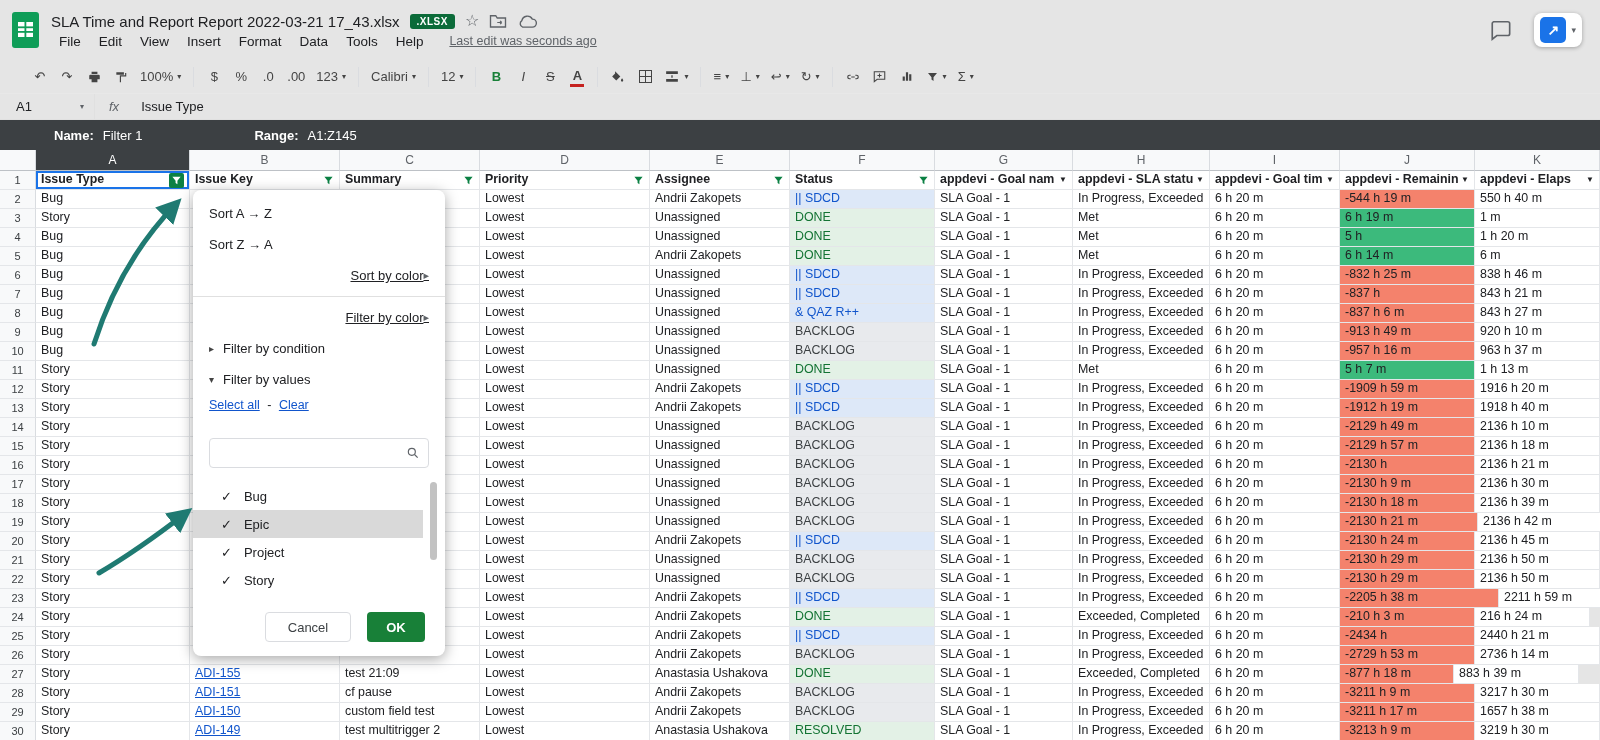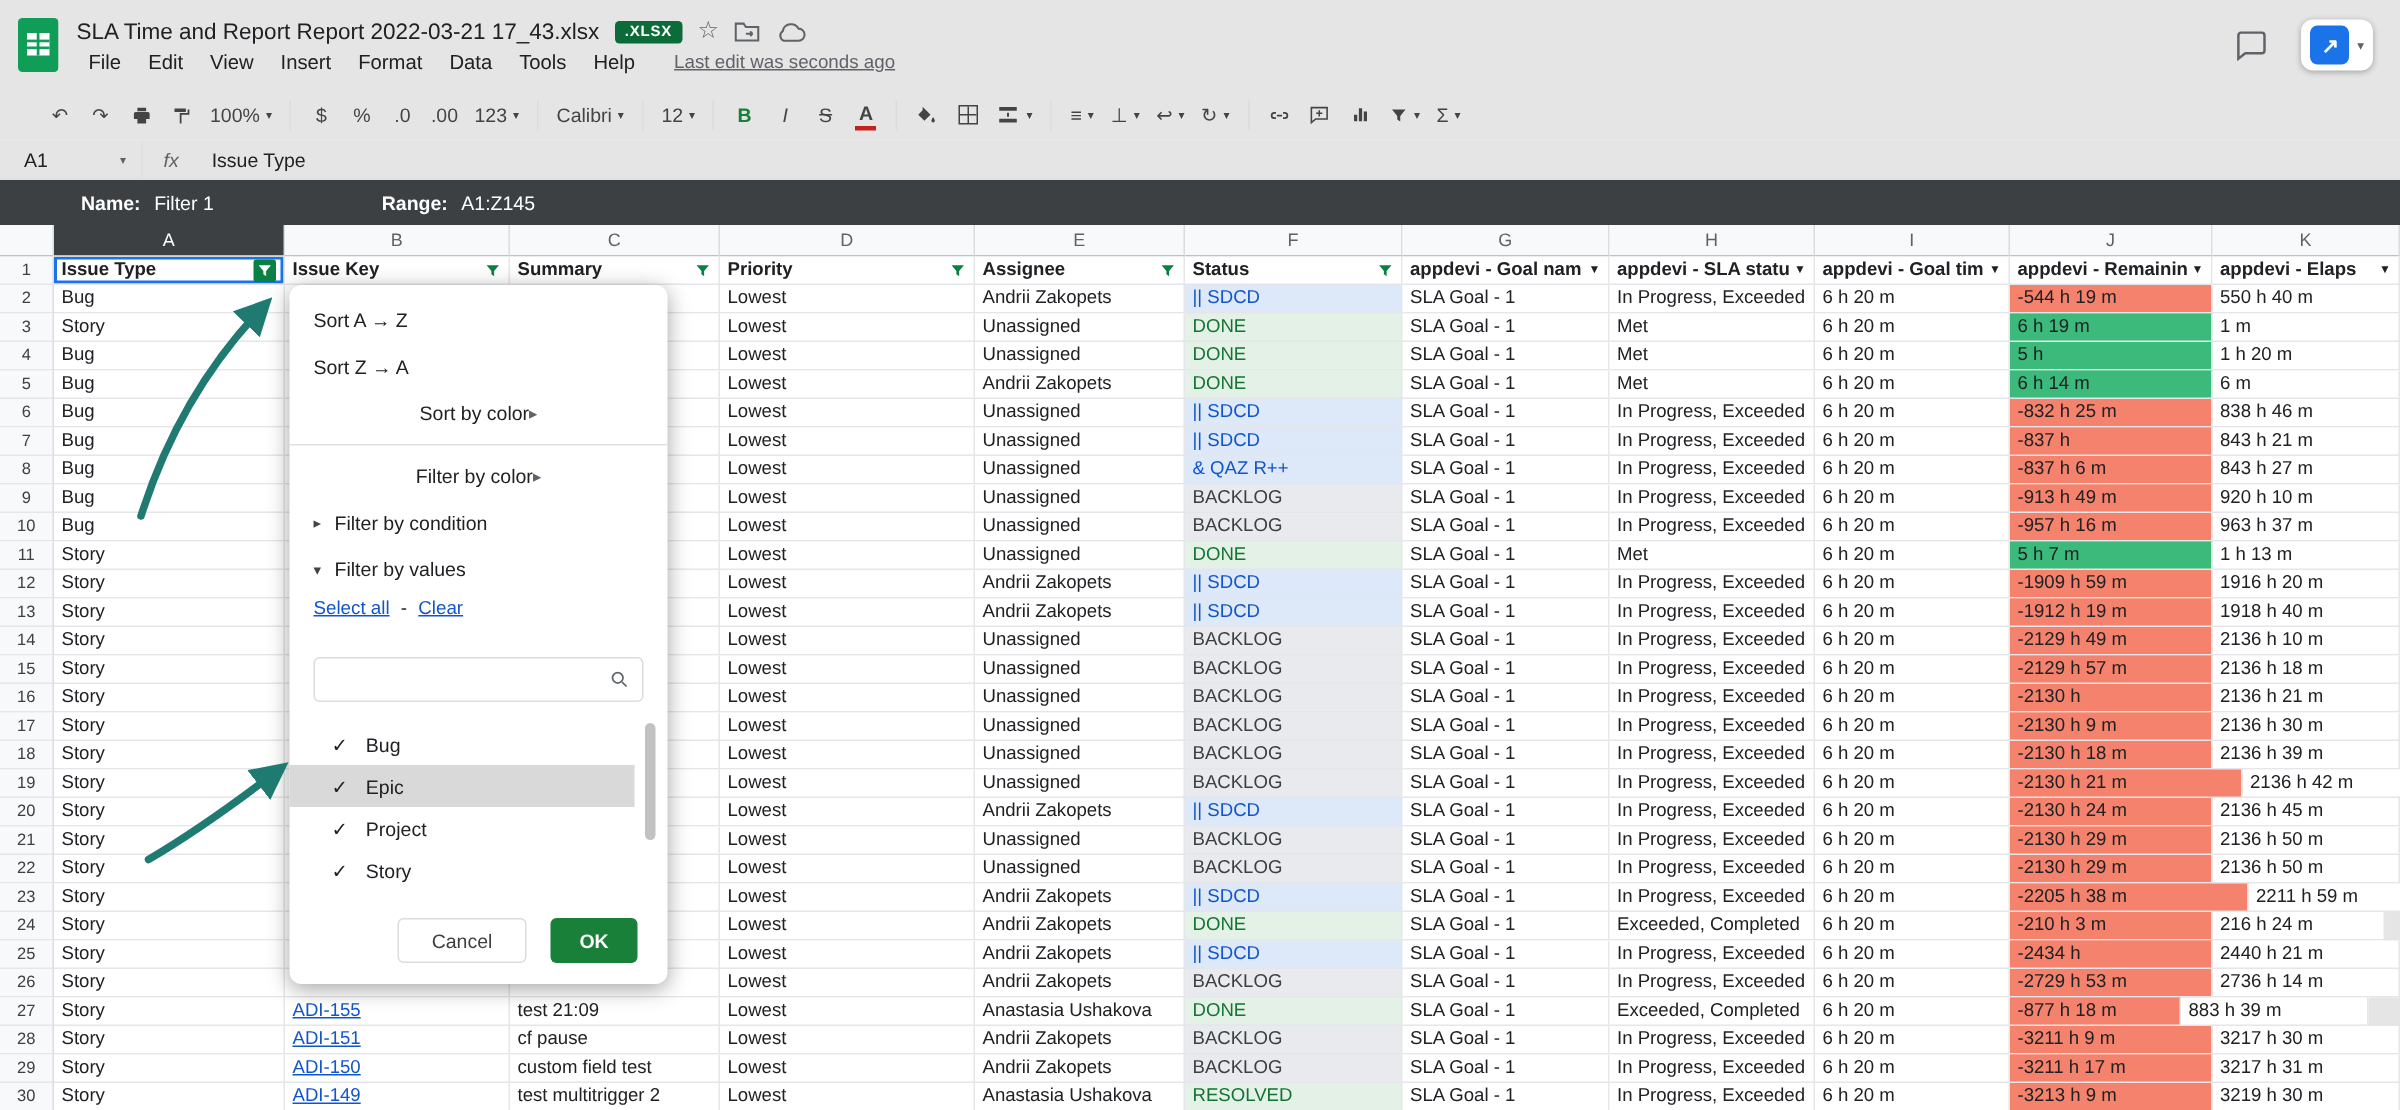--- a/index.html
+++ b/index.html
@@ -64,21 +64,21 @@
   .link{color:var(--link-blue);text-decoration:underline;}
   .st-blue{background:var(--status-blue-bg);color:var(--status-blue-fg);}
   .st-green{background:var(--status-green-bg);color:var(--status-green-fg);}
   .st-gray{background:var(--status-gray-bg);color:var(--status-gray-fg);}
   .rm-red{background:var(--remaining-red-bg);}
   .rm-green{background:var(--remaining-green-bg);}
 
   
   .fmenu{position:absolute;left:193px;top:190px;width:252px;background:#fff;border-radius:8px;box-shadow:0 3px 14px rgba(0,0,0,.35);padding:8px 0 14px;z-index:30;font-size:13px;color:#202124;}
   .fm-item{height:31px;display:flex;align-items:center;padding:0 16px;}
-  .fm-spread{justify-content:center;}
+  .fm-spread{justify-content:flex-end;text-decoration:underline;}
   .fm-arrow{color:#5f6368;font-size:11px;}
   .fm-tri{gap:9px;}
   .fm-tri .tri{font-size:10px;color:#444;}
   .fm-div{height:1px;background:#e0e0e0;margin:5px 0;}
   .fm-links{padding:3px 16px 0 16px;font-size:12.5px;}
   .fm-links a{color:var(--link-blue);text-decoration:underline;cursor:pointer;}
   .fm-links .sep{margin:0 4px;color:#202124;}
   .fm-search{margin:26px 16px 10px 16px;height:30px;border:1px solid #dadce0;border-radius:4px;display:flex;align-items:center;padding:0 8px;}
   .fm-search input{border:none;outline:none;flex:1;font-size:13px;font-family:inherit;min-width:0;}
   .fm-list{position:relative;padding:4px 0;}
@@ -600,21 +600,21 @@
           <div class="rownum">19</div>
           <div class="scell " style="width:154px">Story</div>
           <div class="scell " style="width:150px"></div>
           <div class="scell " style="width:140px"></div>
           <div class="scell " style="width:170px">Lowest</div>
           <div class="scell " style="width:140px">Unassigned</div>
           <div class="scell st-gray" style="width:145px">BACKLOG</div>
           <div class="scell " style="width:138px">SLA Goal - 1</div>
           <div class="scell " style="width:137px">In Progress, Exceeded</div>
           <div class="scell " style="width:130px">6 h 20 m</div>
-          <div class="scell rm-red" style="width:155px">-2130 h 21 m</div>
+          <div class="scell rm-red" style="width:138px">-2130 h 21 m</div>
           <div class="scell " style="width:125px">2136 h 42 m</div>
         </div>
         <div class="srow">
           <div class="rownum">20</div>
           <div class="scell " style="width:154px">Story</div>
           <div class="scell " style="width:150px"></div>
           <div class="scell " style="width:140px"></div>
           <div class="scell " style="width:170px">Lowest</div>
           <div class="scell " style="width:140px">Andrii Zakopets</div>
           <div class="scell st-blue" style="width:145px">|| SDCD</div>
@@ -741,21 +741,21 @@
           <div class="scell " style="width:154px">Story</div>
           <div class="scell link" style="width:150px">ADI-150</div>
           <div class="scell " style="width:140px">custom field test</div>
           <div class="scell " style="width:170px">Lowest</div>
           <div class="scell " style="width:140px">Andrii Zakopets</div>
           <div class="scell st-gray" style="width:145px">BACKLOG</div>
           <div class="scell " style="width:138px">SLA Goal - 1</div>
           <div class="scell " style="width:137px">In Progress, Exceeded</div>
           <div class="scell " style="width:130px">6 h 20 m</div>
           <div class="scell rm-red" style="width:135px">-3211 h 17 m</div>
-          <div class="scell " style="width:125px">3217 h 31 m</div>
+          <div class="scell " style="width:125px">1657 h 38 m</div>
         </div>
         <div class="srow">
           <div class="rownum">30</div>
           <div class="scell " style="width:154px">Story</div>
           <div class="scell link" style="width:150px">ADI-149</div>
           <div class="scell " style="width:140px">test multitrigger 2</div>
           <div class="scell " style="width:170px">Lowest</div>
           <div class="scell " style="width:140px">Anastasia Ushakova</div>
           <div class="scell st-green" style="width:145px">RESOLVED</div>
           <div class="scell " style="width:138px">SLA Goal - 1</div>

